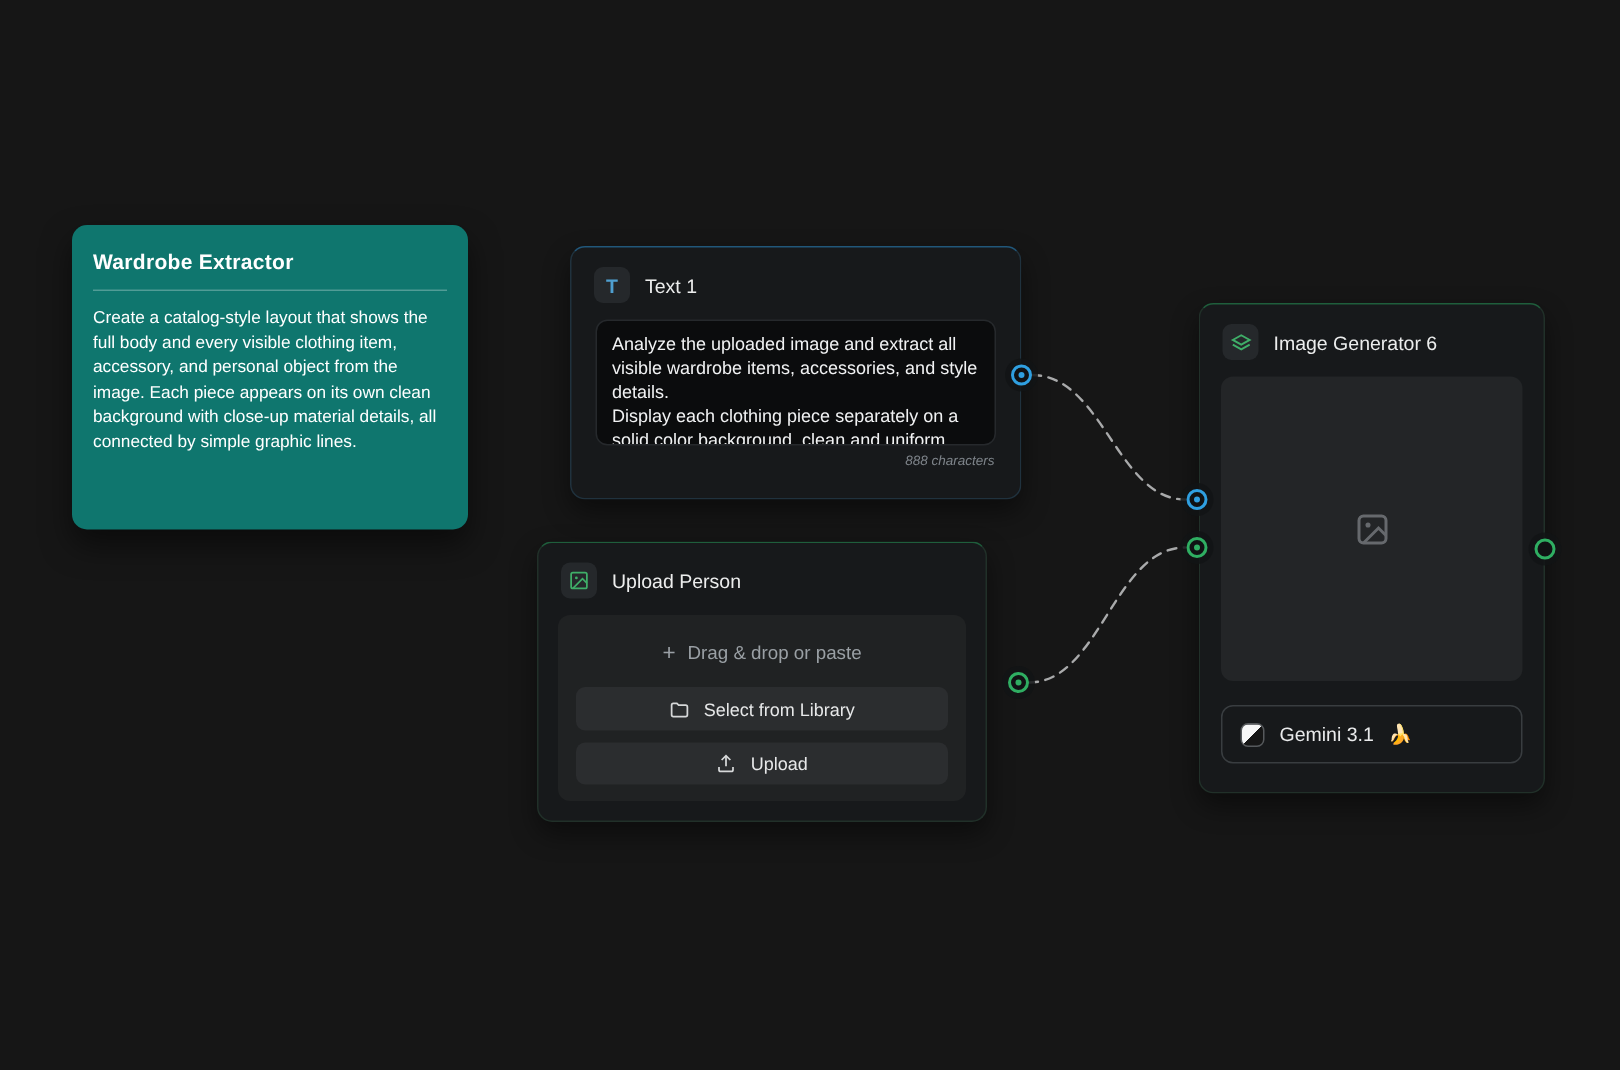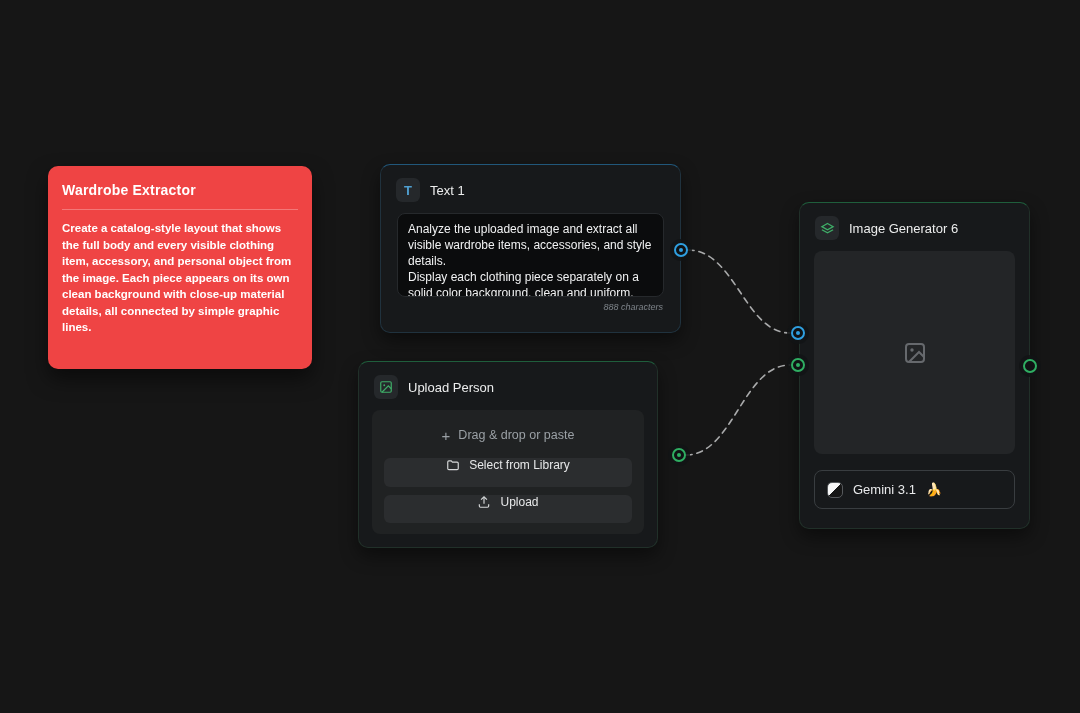--- a/index.html
+++ b/index.html
@@ -10,28 +10,28 @@
     position:relative;
     color:#e9eaeb;
   }
 
   
   #edges { position:absolute; left:0; top:0; width:1080px; height:713px; z-index:1; }
   #edges path { fill:none; stroke:#a9aaab; stroke-width:1.6; stroke-dasharray:6 5; stroke-linecap:round; }
 
   
   .note {
-    position:absolute; left:48px; top:166px; width:264px; height:203px;
-    background:#ef4444; border-radius:10px; z-index:2;
+    position:absolute; left:48px; top:150px; width:264px; height:203px;
+    background:#0f766e; border-radius:10px; z-index:2;
     box-shadow:0 10px 20px rgba(0,0,0,.5);
     padding:16px 14px 0 14px;
   }
   .note-title { font-size:14px; font-weight:bold; color:#ffffff; letter-spacing:.2px; }
   .note-divider { margin-top:11px; border-top:1px solid rgba(255,255,255,.28); }
-  .note-body { margin-top:10px; font-size:11.5px; line-height:16.5px; color:#ffffff;font-weight:bold; }
+  .note-body { margin-top:10px; font-size:11.5px; line-height:16.5px; color:#ffffff; }
 
   
   .node {
     position:absolute; z-index:2; border-radius:10px;
     background:#17191b;
     box-shadow:0 8px 18px rgba(0,0,0,.45);
   }
   .node.blue  { border:1px solid #20323e; border-top:1px solid #21577a; }
   .node.green { border:1px solid #213029; border-top:1px solid #1f5e3c; }
   .node-header { display:flex; align-items:center; gap:10px; padding:13px 15px 11px 15px; }
@@ -55,21 +55,21 @@
   .upload-panel {
     margin:0 13px; background:#202223; border-radius:8px; padding:9px 12px 11px 12px;
   }
   .dropzone {
     height:32px; display:flex; align-items:center; justify-content:center; gap:8px;
     color:#9aa0a5; font-size:12.5px; cursor:pointer;
   }
   .plus-glyph { font-size:15px; color:#9aa0a5; line-height:1; }
   .panel-btn {
     height:29px; margin-top:7px; background:#2b2d2f; border:none; border-radius:6px;
-    width:100%; display:flex; justify-content:center; gap:9px;
+    width:100%; display:flex; align-items:center; justify-content:center; gap:9px;
     color:#e7e8e9; font-size:12px; font-weight:500; font-family:inherit; cursor:pointer;
   }
 
   
   .gen-panel {
     margin:0 14px; height:203px; background:#232527; border-radius:8px;
     display:flex; align-items:center; justify-content:center;
   }
   .model-row {
     margin:16px 14px 0 14px; height:39px; border:1px solid #393d40; border-radius:8px;

